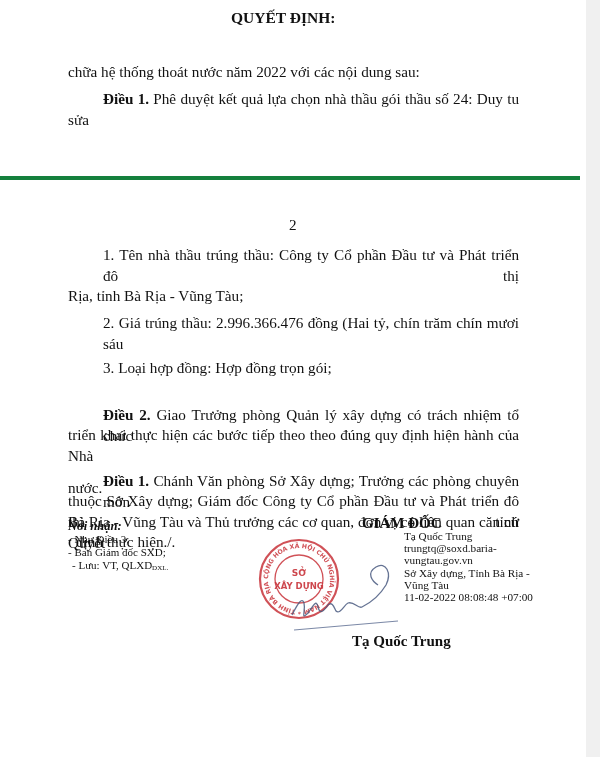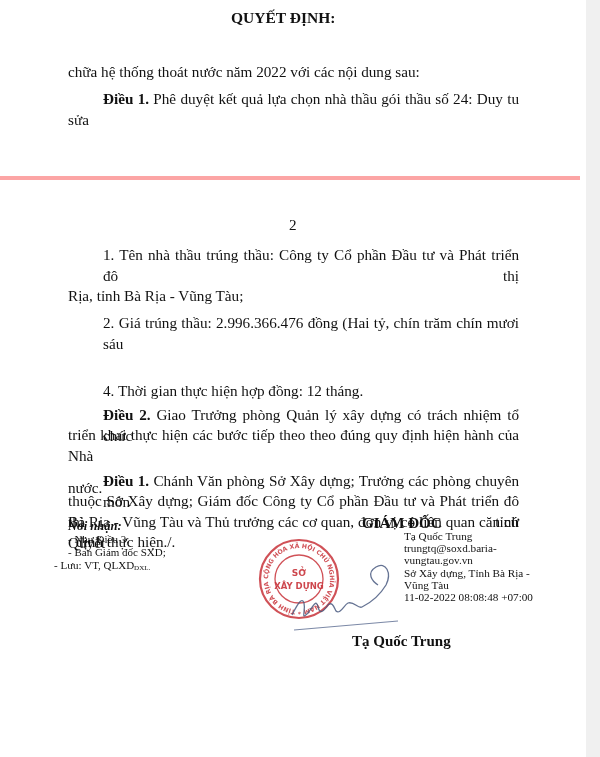--- a/index.html
+++ b/index.html
@@ -2,21 +2,21 @@
 <html><head>
   <meta charset="utf-8">
   <style>
     html, body { margin: 0; padding: 0; }
     body {
       width: 600px; height: 757px; position: relative; overflow: hidden;
       background: #ffffff;
       font-family: "Liberation Serif", "DejaVu Serif", serif;
       color: #111;
     }
-    .viewer { position: absolute; left: 0; top: 0; width: 580px; height: 757px; background: #fca5a5; border-radius: 17px; }
+    .viewer { position: absolute; left: 0; top: 0; width: 580px; height: 757px; background: #15803d; border-radius: 17px; }
     .page { position: absolute; left: 0; width: 586px; background: #ffffff; }
     .page1 { top: 0; height: 176px; }
     .page2 { top: 180px; height: 577px; }
     .scroll-strip { position: absolute; left: 586px; top: 0; width: 14px; height: 757px; background: #f0f0f0; }
 
     .abs { position: absolute; white-space: nowrap; }
     .body-text { font-size: 15.2px; line-height: 20.5px; }
     .justify { text-align: justify; text-align-last: justify; white-space: normal; }
     .title { font-weight: bold; font-size: 15.5px; }
     b { font-weight: bold; }
@@ -44,36 +44,36 @@
   </div>
 
   <div class="page page2">
     <div class="abs body-text" style="left:289px; top:35px;">2</div>
 
     <div class="abs body-text justify" style="left:103px; top:65px; width:416px;">1. Tên nhà thầu trúng thầu: Công ty Cổ phần Đầu tư và Phát triển đô thị</div>
     <div class="abs body-text" style="left:68px; top:106px;">Rịa, tỉnh Bà Rịa - Vũng Tàu;</div>
 
     <div class="abs body-text justify" style="left:103px; top:133px; width:416px;">2. Giá trúng thầu: 2.996.366.476 đồng (Hai tỷ, chín trăm chín mươi sáu</div>
 
+    <div class="abs body-text" style="left:103px; top:178px;">3. Loại hợp đồng: Hợp đồng trọn gói;</div>
 
-    <div class="abs body-text" style="left:103px; top:201px;">4. Thời gian thực hiện hợp đồng: 12 tháng.</div>
 
     <div class="abs body-text justify" style="left:103px; top:225px; width:416px;"><b>Điều 2.</b> <span>Giao Trưởng phòng Quản lý xây dựng có trách nhiệm tổ chức</span></div>
     <div class="abs body-text justify" style="left:68px; top:245px; width:451px;">triển khai thực hiện các bước tiếp theo theo đúng quy định hiện hành của Nhà</div>
     <div class="abs body-text" style="left:68px; top:266px;margin-top:32px;">nước.</div>
 
     <div class="abs body-text justify" style="left:103px; top:291px; width:416px;"><b>Điều 1.</b> <span>Chánh Văn phòng Sở Xây dựng; Trưởng các phòng chuyên môn</span></div>
     <div class="abs body-text justify" style="left:68px; top:332px; width:451px;">Bà Rịa - Vũng Tàu và Thủ trưởng các cơ quan, đơn vị có liên quan căn cứ Quyết</div>
     <div class="abs body-text justify" style="left:68px; top:311px; width:451px;">thuộc Sở Xây dựng; Giám đốc Công ty Cổ phần Đầu tư và Phát triển đô thị tỉnh</div>
     <div class="abs body-text" style="left:76px; top:352px;">định thực hiện./.</div>
 
     <div class="abs recipients-heading" style="left:68px; top:339px;text-align:center;">Nơi nhận:</div>
     <div class="abs recipients-item" style="left:68px; top:353px;">- Như Điều 3;</div>
     <div class="abs recipients-item" style="left:68px; top:366px;">- Ban Giám đốc SXD;</div>
-    <div class="abs recipients-item" style="left:54px; top:379px;"><span>- Lưu: VT, QLXD</span><span class="sub">DXL.</span></div>
+    <div class="abs recipients-item" style="left:72px; top:379px;"><span>- Lưu: VT, QLXD</span><span class="sub">DXL.</span></div>
 
     <div class="abs sig-title" style="left:362px; top:335px;">GIÁM ĐỐC</div>
     <div class="abs sig-meta" style="left:404px; top:350px;">
       <div>Tạ Quốc Trung</div>
       <div>trungtq@soxd.baria-</div>
       <div>vungtau.gov.vn</div>
       <div>Sở Xây dựng, Tỉnh Bà Rịa -</div>
       <div>Vũng Tàu</div>
       <div>11-02-2022 08:08:48 +07:00</div>
     </div>

